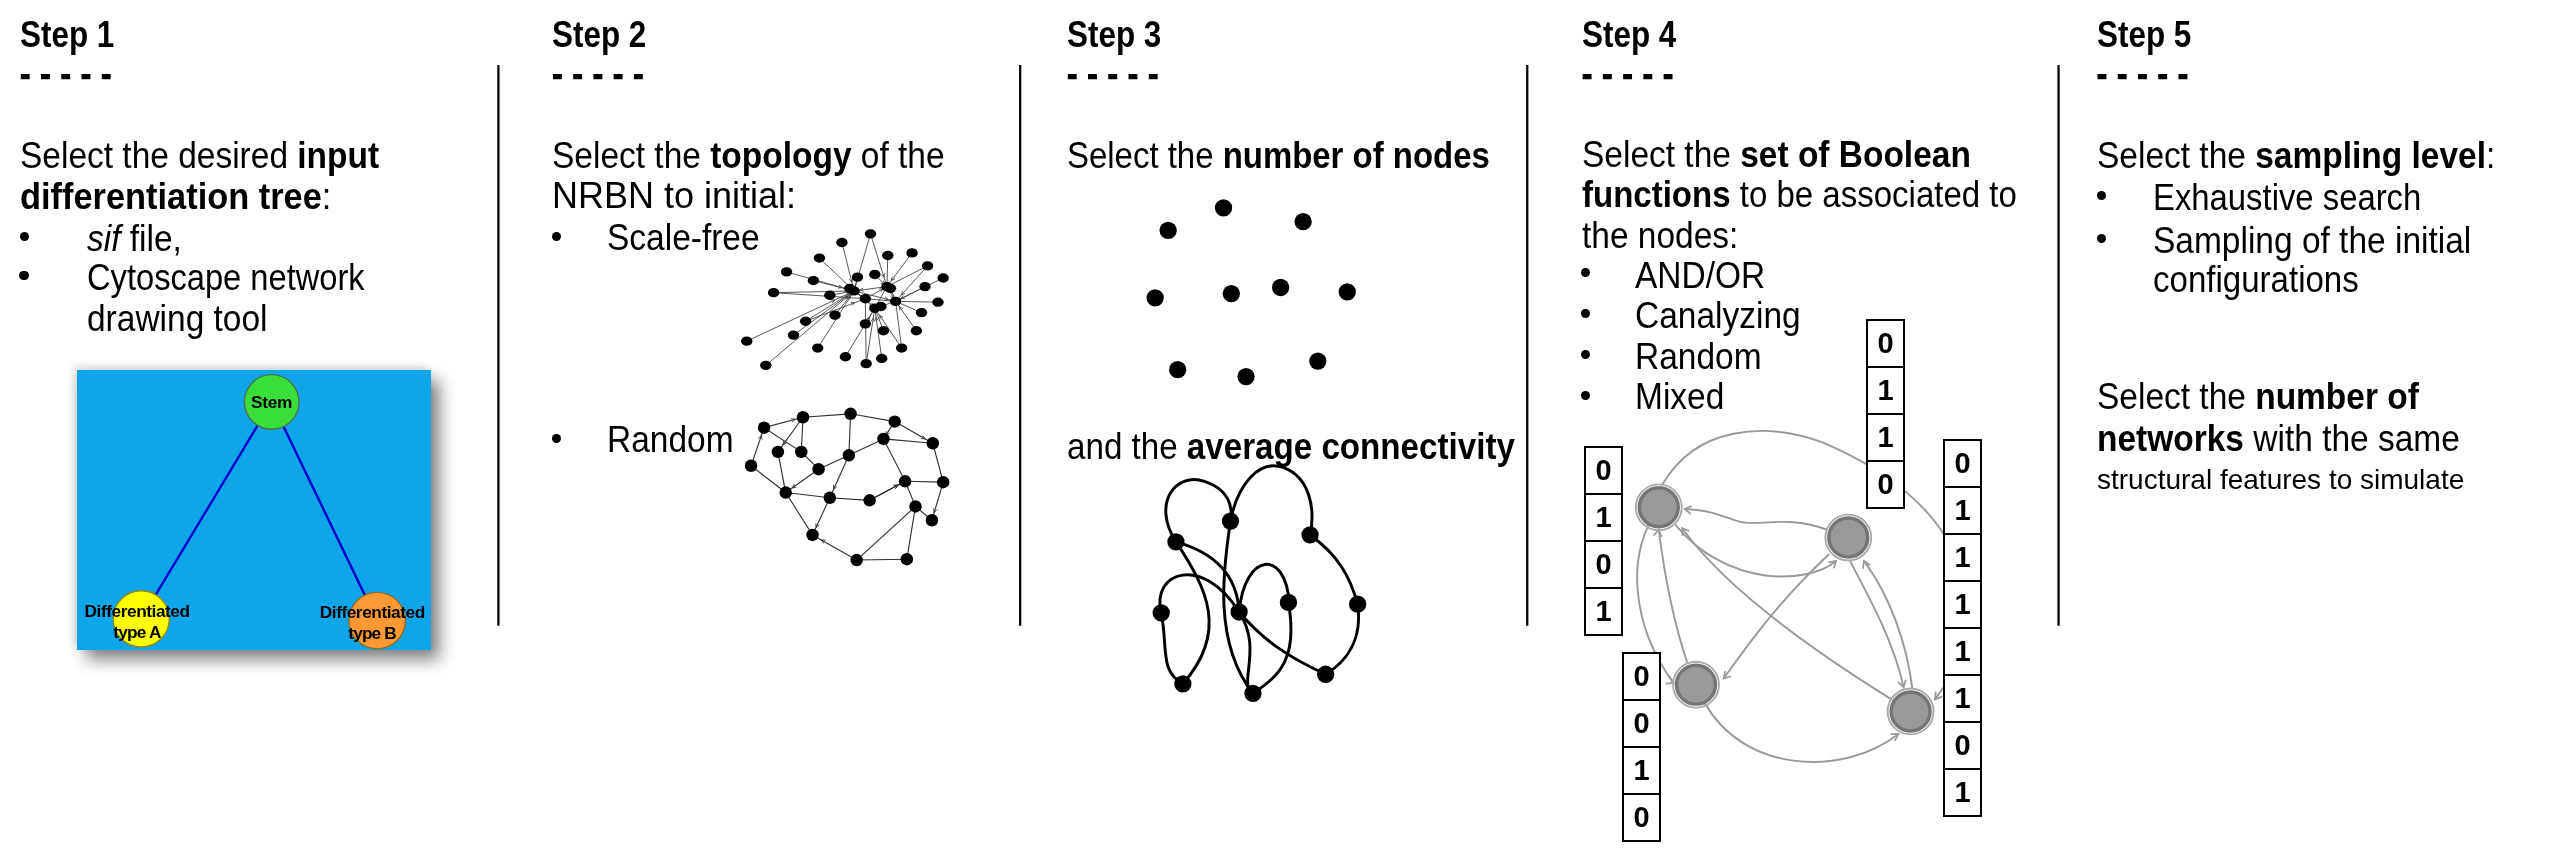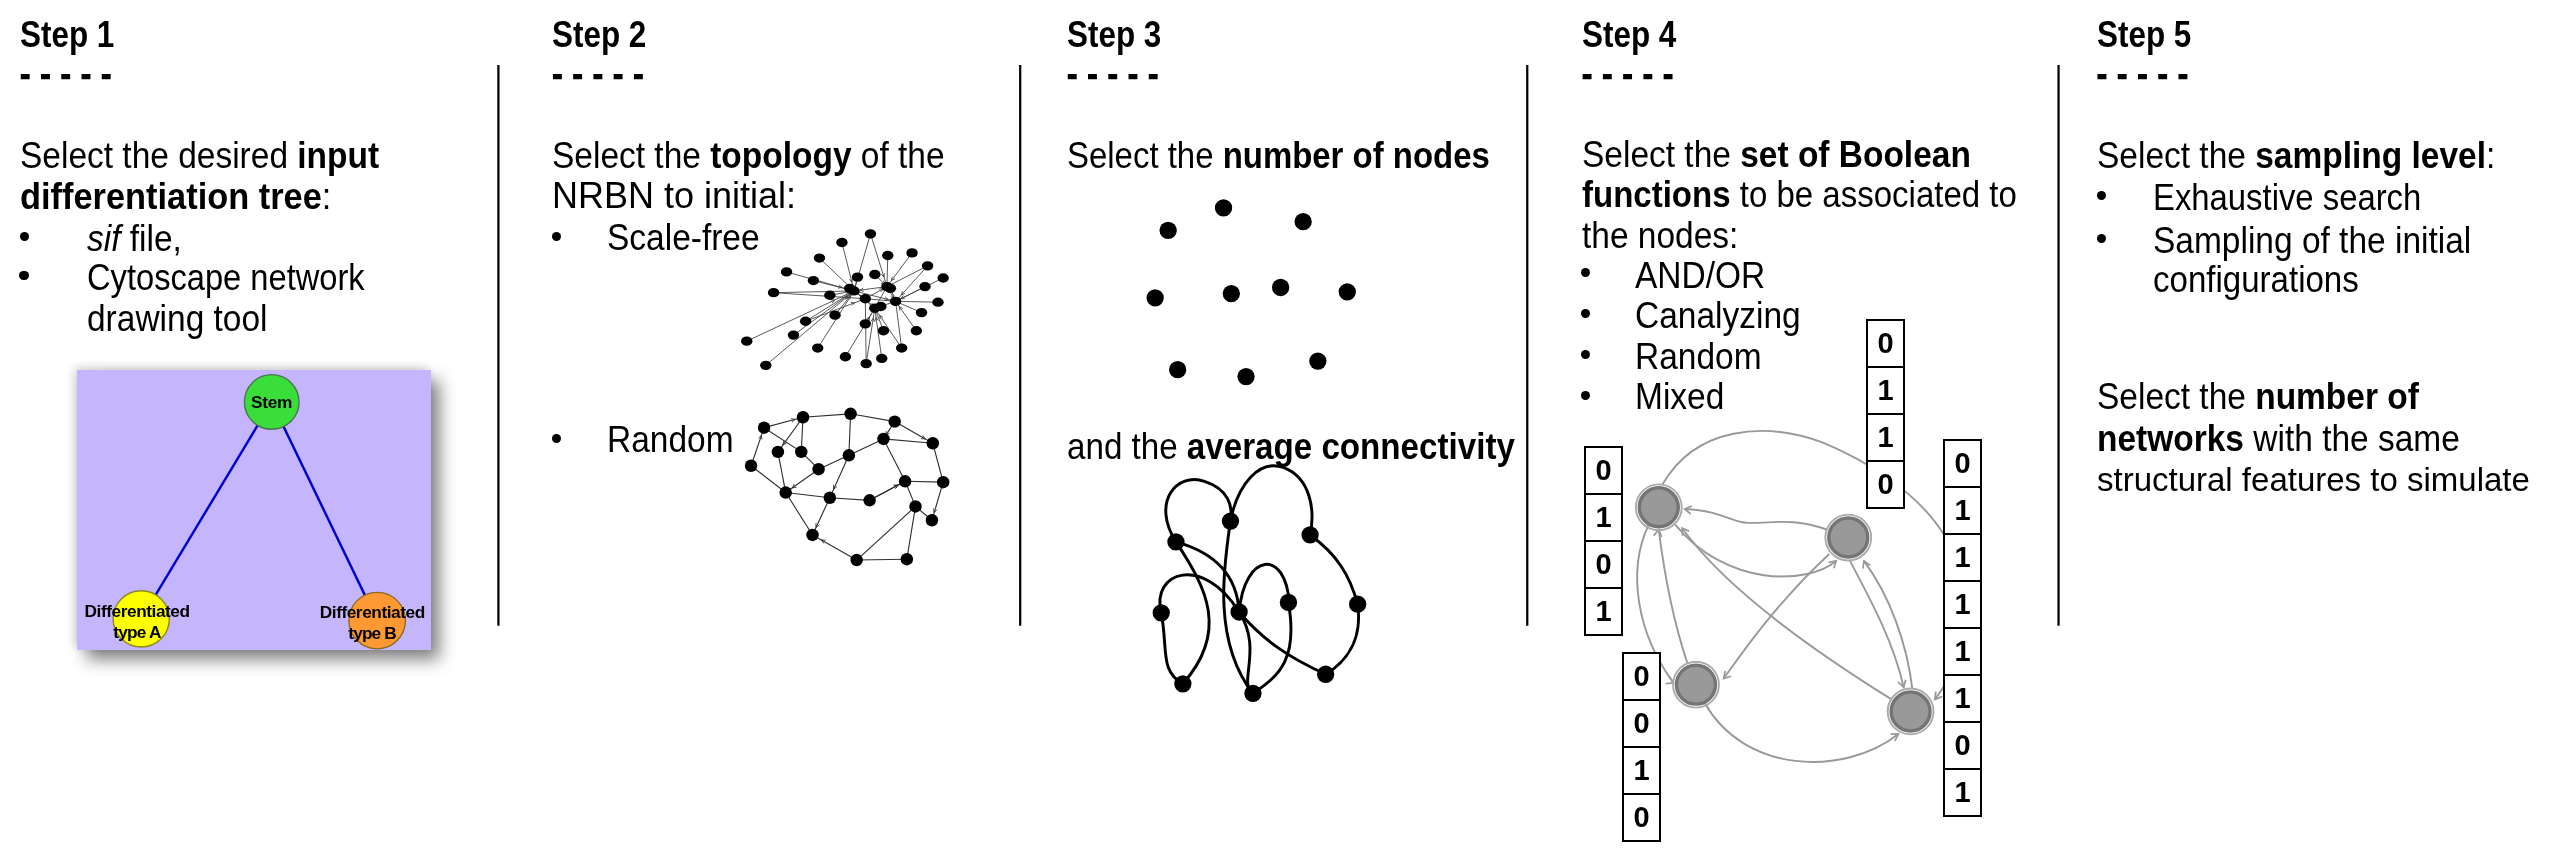--- a/index.html
+++ b/index.html
@@ -274,21 +274,21 @@
 <div style="position:absolute;left:1943px;top:439px;border:2.6px solid #000;background:#fff">
     <div style="width:35px;height:45px;font-family:'Liberation Sans',sans-serif;font-weight:bold;font-size:29px;line-height:45px;text-align:center">0</div>
     <div style="border-top:2.6px solid #000;width:35px;height:45px;font-family:'Liberation Sans',sans-serif;font-weight:bold;font-size:29px;line-height:45px;text-align:center">1</div>
     <div style="border-top:2.6px solid #000;width:35px;height:45px;font-family:'Liberation Sans',sans-serif;font-weight:bold;font-size:29px;line-height:45px;text-align:center">1</div>
     <div style="border-top:2.6px solid #000;width:35px;height:45px;font-family:'Liberation Sans',sans-serif;font-weight:bold;font-size:29px;line-height:45px;text-align:center">1</div>
     <div style="border-top:2.6px solid #000;width:35px;height:45px;font-family:'Liberation Sans',sans-serif;font-weight:bold;font-size:29px;line-height:45px;text-align:center">1</div>
     <div style="border-top:2.6px solid #000;width:35px;height:45px;font-family:'Liberation Sans',sans-serif;font-weight:bold;font-size:29px;line-height:45px;text-align:center">1</div>
     <div style="border-top:2.6px solid #000;width:35px;height:45px;font-family:'Liberation Sans',sans-serif;font-weight:bold;font-size:29px;line-height:45px;text-align:center">0</div>
     <div style="border-top:2.6px solid #000;width:35px;height:45px;font-family:'Liberation Sans',sans-serif;font-weight:bold;font-size:29px;line-height:45px;text-align:center">1</div>
   </div>
-<div style="position:absolute;left:77px;top:370px;width:354px;height:280px;background:#c4b5fd;
+<div style="position:absolute;left:77px;top:370px;width:354px;height:280px;background:#0ea5e9;
 box-shadow:8.7px 10.4px 15.6px rgba(0,0,0,.5), -2.6px -2.6px 8.7px rgba(0,0,0,.16)">
 <svg width="354" height="280" style="position:absolute;left:0;top:0" viewBox="0 0 409 324">
 <line x1="225" y1="37" x2="74" y2="288" stroke="#0000cc" stroke-width="2.8"></line>
 <line x1="225" y1="37" x2="347" y2="290" stroke="#0000cc" stroke-width="2.8"></line>
 <circle cx="225" cy="37" r="31.6" fill="#3ade3a" stroke="#4a7350" stroke-width="1.6"></circle>
 <circle cx="74" cy="288" r="32.5" fill="#ffff00" stroke="#8a8a20" stroke-width="1.6"></circle>
 <circle cx="347" cy="290" r="32.7" fill="#ff9933" stroke="#8a6a20" stroke-width="1.6"></circle>
 <g font-family="Liberation Sans, sans-serif" font-size="20" font-weight="bold" text-anchor="middle">
 <text x="225" y="44.4" textLength="48">Stem</text>
 <text x="69.5" y="286" textLength="122">Differentiated</text>
@@ -330,13 +330,13 @@
 <div style="position:absolute;left:1581px;top:350px;width:9.3px;height:9.3px;border-radius:50%;background:#000"></div>
 <div style="position:absolute;left:1581px;top:391px;width:9.3px;height:9.3px;border-radius:50%;background:#000"></div>
 <div class="ln " style="left:2097px;top:138px;font-size:36px;line-height:36px;transform:scaleX(0.93)">Select the <b>sampling level</b>:</div>
 <div class="ln " style="left:2153px;top:180px;font-size:36px;line-height:36px;transform:scaleX(0.912)">Exhaustive search</div>
 <div class="ln " style="left:2153px;top:223px;font-size:36px;line-height:36px;transform:scaleX(0.93)">Sampling of the initial</div>
 <div class="ln " style="left:2153px;top:262px;font-size:36px;line-height:36px;transform:scaleX(0.918)">configurations</div>
 <div style="position:absolute;left:2097px;top:191px;width:9.3px;height:9.3px;border-radius:50%;background:#000"></div>
 <div style="position:absolute;left:2097px;top:234px;width:9.3px;height:9.3px;border-radius:50%;background:#000"></div>
 <div class="ln " style="left:2097px;top:379px;font-size:36px;line-height:36px;transform:scaleX(0.93)">Select the <b>number of</b></div>
 <div class="ln " style="left:2097px;top:421px;font-size:36px;line-height:36px;transform:scaleX(0.93)"><b>networks</b> with the same</div>
-<div class="ln " style="left:2097px;top:462px;font-size:33px;line-height:36px;transform:scaleX(1.0)">structural features to simulate</div>
+<div class="ln " style="left:2097px;top:462px;font-size:28px;line-height:36px;transform:scaleX(1.0)">structural features to simulate</div>
 
 </body></html>

